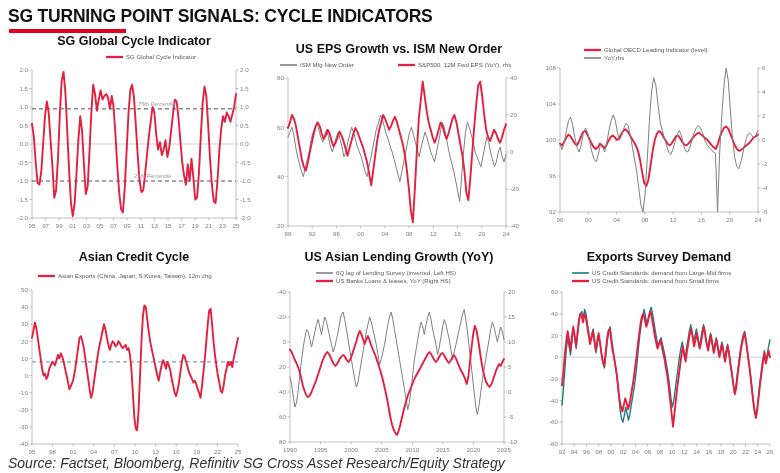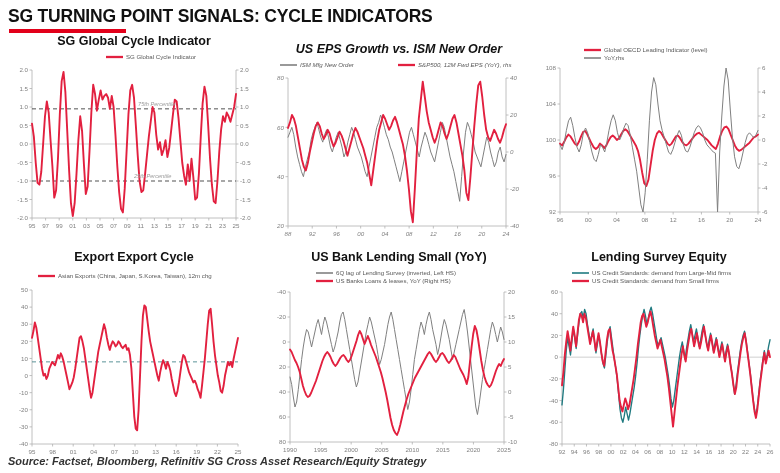--- a/index.html
+++ b/index.html
@@ -13,22 +13,22 @@
   .title-rule{position:absolute;left:9px;top:29px;width:117px;height:4px;background:#e2001a;}
 
   .panel{position:absolute;}
   .panel-title{text-align:center;font-size:12.5px;font-weight:bold;color:#111;
     white-space:nowrap;}
   .lg-text{font-size:6.1px;color:#595959;white-space:nowrap;}
 
   .plot{position:relative;}
   .plot svg{display:block;}
 
-  .source{position:absolute;left:8px;top:455px;font-size:11px;font-style:italic;
-    color:#333;white-space:nowrap;font-weight:bold;}
+  .source{position:absolute;left:8px;top:455px;font-size:14px;font-style:italic;
+    color:#333;white-space:nowrap;}
 </style>
 </head>
 <body>
 
 <div class="page">
 
   <div class="main-title">SG TURNING POINT SIGNALS: CYCLE INDICATORS</div>
   <div class="title-rule"></div>
 
   <div class="panel" style="left:6px;top:34px;width:256px;">
@@ -113,21 +113,21 @@
           <line x1="26" y1="60.849999999999994" x2="230" y2="60.849999999999994" stroke="#333" stroke-width="0.85" stroke-dasharray="4,3"></line>
           <line x1="26" y1="96" x2="230" y2="96" stroke="#c8c8c8" stroke-width="0.85" stroke-dasharray="none"></line>
           <line x1="26" y1="133" x2="230" y2="133" stroke="#333" stroke-width="0.85" stroke-dasharray="4,3"></line>
           <path d="M26.00 75.65 L27.85 88.60 L29.71 114.50 L31.56 134.85 L33.42 136.70 L35.27 123.75 L37.13 96.00 L38.98 68.25 L40.84 53.45 L42.69 64.55 L44.55 92.30 L46.40 118.20 L48.25 149.65 L50.11 142.25 L51.96 110.80 L53.82 66.40 L55.67 33.10 L57.53 23.85 L59.38 44.20 L61.24 83.05 L63.09 121.90 L64.95 155.20 L66.80 168.15 L68.65 155.20 L70.51 125.60 L72.36 92.30 L74.22 68.25 L76.07 83.05 L77.93 116.35 L79.78 145.95 L81.64 138.55 L83.49 103.40 L85.35 64.55 L87.20 36.80 L89.05 46.05 L90.91 62.70 L92.76 51.60 L94.62 42.35 L96.47 51.60 L98.33 47.90 L100.18 46.05 L102.04 49.75 L103.89 60.85 L105.75 47.90 L107.60 59.00 L109.45 86.75 L111.31 118.20 L113.16 144.10 L115.02 160.75 L116.87 164.45 L118.73 140.40 L120.58 103.40 L122.44 66.40 L124.29 42.35 L126.15 36.80 L128.00 49.75 L129.85 77.50 L131.71 107.10 L133.56 133.00 L135.42 144.10 L137.27 142.25 L139.13 125.60 L140.98 107.10 L142.84 88.60 L144.69 73.80 L146.55 59.00 L148.40 64.55 L150.25 86.75 L152.11 101.55 L153.96 94.15 L155.82 107.10 L157.67 101.55 L159.53 92.30 L161.38 108.95 L163.24 99.70 L165.09 83.05 L166.95 66.40 L168.80 51.60 L170.65 53.45 L172.51 70.10 L174.36 92.30 L176.22 114.50 L178.07 127.45 L179.93 136.70 L181.78 116.35 L183.64 133.00 L185.49 110.80 L187.35 129.30 L189.20 151.50 L191.05 149.65 L192.91 125.60 L194.76 88.60 L196.62 55.30 L198.47 38.65 L200.33 47.90 L202.18 77.50 L204.04 110.80 L205.89 136.70 L207.75 153.35 L209.60 155.20 L211.45 133.00 L213.31 103.40 L215.16 81.20 L217.02 68.25 L218.87 73.80 L220.73 64.55 L222.58 68.25 L224.44 73.80 L226.29 66.40 L228.15 59.00 L230.00 46.05 " fill="none" stroke="#e2203f" stroke-width="1.9" stroke-linejoin="round" stroke-linecap="round"></path>
           <text x="132.07999999999998" y="57.849999999999994" font-size="5.6" fill="#9a9a9a" font-style="italic">75th Percentile</text>
           <text x="128" y="130" font-size="5.6" fill="#9a9a9a" font-style="italic">25th Percentile</text>
         </svg>
     </div>
   </div>
 
-  <div class="panel" style="left:268px;top:42px;width:262px;font-style:italic;">
+  <div class="panel" style="left:268px;top:42px;width:262px;">
     <div class="panel-title">US EPS Growth vs. ISM New Order</div>
     <div class="plot">
       <svg id="svg1" width="262" height="186" viewBox="0 0 262 186">
           <g>
             <line x1="12" y1="9" x2="29" y2="9" stroke="#808080" stroke-width="1.6"></line>
             <text x="32" y="11.3" class="lg-text" font-size="6.1" fill="#595959">ISM Mfg New Order</text>
           </g>
           <g>
             <line x1="130" y1="9" x2="147" y2="9" stroke="#e2203f" stroke-width="2.3"></line>
             <text x="150" y="11.3" class="lg-text" font-size="6.1" fill="#595959">S&amp;P500, 12M Fwd EPS (YoY), rhs</text>
@@ -233,21 +233,21 @@
           <text x="191.71428571428572" y="179.5" text-anchor="middle" font-size="6.2" fill="#808080">20</text>
           <line x1="220" y1="170" x2="220" y2="172.5" stroke="#b0b0b0" stroke-width="0.8"></line>
           <text x="220" y="179.5" text-anchor="middle" font-size="6.2" fill="#808080">24</text>
           <path d="M22.00 101.60 L24.11 103.40 L26.21 99.80 L28.32 95.30 L30.43 92.60 L32.53 94.40 L34.64 98.00 L36.74 101.60 L38.85 103.40 L40.96 99.80 L43.06 94.40 L45.17 89.90 L47.28 89.00 L49.38 92.60 L51.49 97.10 L53.60 101.60 L55.70 105.20 L57.81 107.00 L59.91 105.20 L62.02 101.60 L64.13 103.40 L66.23 106.10 L68.34 103.40 L70.45 98.90 L72.55 95.30 L74.66 93.50 L76.77 95.30 L78.87 98.00 L80.98 96.20 L83.09 92.60 L85.19 89.00 L87.30 87.20 L89.40 89.00 L91.51 92.60 L93.62 96.20 L95.72 99.80 L97.83 103.40 L99.94 108.80 L102.04 117.80 L104.15 130.40 L106.26 141.20 L108.36 143.90 L110.47 137.60 L112.57 123.20 L114.68 108.80 L116.79 98.00 L118.89 91.70 L121.00 89.00 L123.11 90.80 L125.21 94.40 L127.32 98.00 L129.43 101.60 L131.53 103.40 L133.64 101.60 L135.74 98.00 L137.85 94.40 L139.96 93.50 L142.06 96.20 L144.17 99.80 L146.28 102.50 L148.38 103.40 L150.49 101.60 L152.60 98.90 L154.70 96.20 L156.81 93.50 L158.91 91.70 L161.02 90.80 L163.13 92.60 L165.23 94.40 L167.34 96.20 L169.45 98.00 L171.55 100.70 L173.66 103.40 L175.77 105.20 L177.87 107.00 L179.98 101.60 L182.09 94.40 L184.19 89.00 L186.30 85.40 L188.40 84.50 L190.51 87.20 L192.62 92.60 L194.72 98.00 L196.83 103.40 L198.94 107.00 L201.04 108.80 L203.15 107.90 L205.26 106.10 L207.36 104.30 L209.47 102.50 L211.57 100.70 L213.68 98.00 L215.79 95.30 L217.89 94.40 L220.00 92.60 " fill="none" stroke="#e2203f" stroke-width="1.9" stroke-linejoin="round" stroke-linecap="round"></path>
           <path d="M22.00 102.80 L24.13 107.60 L26.26 100.40 L28.39 88.40 L30.52 78.80 L32.65 75.20 L34.77 83.60 L36.90 95.60 L39.03 105.20 L41.16 110.00 L43.29 102.80 L45.42 90.80 L47.55 86.00 L49.68 90.80 L51.81 100.40 L53.94 110.00 L56.06 117.20 L58.19 119.60 L60.32 112.40 L62.45 102.80 L64.58 105.20 L66.71 110.00 L68.84 100.40 L70.97 88.40 L73.10 78.80 L75.23 72.80 L77.35 78.80 L79.48 90.80 L81.61 98.00 L83.74 93.20 L85.87 86.00 L88.00 81.20 L90.13 83.60 L92.26 93.20 L94.39 105.20 L96.52 117.20 L98.65 129.20 L100.77 146.00 L102.90 162.80 L105.03 170.00 L107.16 150.80 L109.29 117.20 L111.42 78.80 L113.55 50.00 L115.68 35.60 L117.81 42.80 L119.94 62.00 L122.06 78.80 L124.19 88.40 L126.32 95.60 L128.45 102.80 L130.58 110.00 L132.71 112.40 L134.84 107.60 L136.97 100.40 L139.10 93.20 L141.23 88.40 L143.35 93.20 L145.48 102.80 L147.61 108.80 L149.74 110.00 L151.87 105.20 L154.00 98.00 L156.13 90.80 L158.26 86.00 L160.39 83.60 L162.52 86.00 L164.65 90.80 L166.77 98.00 L168.90 102.80 L171.03 105.20 L173.16 107.60 L175.29 110.00 L177.42 111.20 L179.55 170.00 L181.68 110.00 L183.81 74.00 L185.94 44.00 L188.06 26.00 L190.19 38.00 L192.32 68.00 L194.45 95.60 L196.58 114.80 L198.71 124.40 L200.84 126.80 L202.97 119.60 L205.10 110.00 L207.23 100.40 L209.35 93.20 L211.48 90.80 L213.61 93.20 L215.74 95.60 L217.87 93.20 L220.00 88.40 " fill="none" stroke="#808080" stroke-width="1" stroke-linejoin="round" stroke-linecap="round"></path>
         </svg>
     </div>
   </div>
 
   <div class="panel" style="left:6px;top:250px;width:256px;">
-    <div class="panel-title">Export Export Cycle</div>
+    <div class="panel-title">Asian Credit Cycle</div>
     <div class="plot">
       <svg id="svg3" width="256" height="196" viewBox="0 0 256 196">
           <g>
             <line x1="32" y1="12" x2="49" y2="12" stroke="#e2203f" stroke-width="2.3"></line>
             <text x="52" y="14.3" class="lg-text" font-size="6.1" fill="#595959">Asian Exports (China, Japan, S.Korea, Taiwan), 12m chg</text>
           </g>
           <line x1="26" y1="26" x2="26" y2="180" stroke="#b0b0b0" stroke-width="0.8"></line>
           <line x1="26" y1="180" x2="232" y2="180" stroke="#b0b0b0" stroke-width="0.8"></line>
           <line x1="23.5" y1="26" x2="26" y2="26" stroke="#b0b0b0" stroke-width="0.8"></line>
           <text x="22" y="28.2" text-anchor="end" font-size="6.2" fill="#808080">50</text>
@@ -291,21 +291,21 @@
           <text x="211.4" y="189.5" text-anchor="middle" font-size="6.2" fill="#808080">22</text>
           <line x1="232" y1="180" x2="232" y2="182.5" stroke="#b0b0b0" stroke-width="0.8"></line>
           <text x="232" y="189.5" text-anchor="middle" font-size="6.2" fill="#808080">25</text>
           <line x1="26" y1="97.86666666666667" x2="232" y2="97.86666666666667" stroke="#3d7f85" stroke-width="0.85" stroke-dasharray="4,3"></line>
           <path d="M26.00 73.91 L27.44 67.07 L28.88 58.51 L30.32 63.64 L31.76 73.91 L33.20 84.18 L34.64 94.44 L36.08 104.71 L37.52 111.56 L38.97 109.84 L40.41 114.98 L41.85 111.56 L43.29 104.71 L44.73 101.29 L46.17 97.87 L47.61 99.58 L49.05 101.29 L50.49 96.16 L51.93 91.02 L53.37 94.44 L54.81 89.31 L56.25 92.73 L57.69 97.87 L59.13 104.71 L60.57 111.56 L62.01 118.40 L63.45 125.24 L64.90 121.82 L66.34 118.40 L67.78 113.27 L69.22 104.71 L70.66 94.44 L72.10 84.18 L73.54 73.91 L74.98 72.20 L76.42 77.33 L77.86 84.18 L79.30 94.44 L80.74 104.71 L82.18 114.98 L83.62 125.24 L85.06 133.80 L86.50 128.67 L87.94 118.40 L89.38 108.13 L90.83 97.87 L92.27 87.60 L93.71 80.76 L95.15 73.91 L96.59 67.07 L98.03 60.22 L99.47 65.36 L100.91 73.91 L102.35 80.76 L103.79 85.89 L105.23 80.76 L106.67 77.33 L108.11 79.04 L109.55 82.47 L110.99 80.76 L112.43 77.33 L113.87 79.04 L115.31 82.47 L116.76 84.18 L118.20 82.47 L119.64 80.76 L121.08 85.89 L122.52 84.18 L123.96 91.02 L125.40 104.71 L126.84 128.67 L128.28 152.62 L129.72 164.60 L131.16 166.31 L132.60 145.78 L134.04 111.56 L135.48 77.33 L136.92 51.67 L138.36 41.40 L139.80 43.11 L141.24 55.09 L142.69 67.07 L144.13 77.33 L145.57 84.18 L147.01 91.02 L148.45 97.87 L149.89 104.71 L151.33 111.56 L152.77 116.69 L154.21 108.13 L155.65 101.29 L157.09 96.16 L158.53 99.58 L159.97 104.71 L161.41 97.87 L162.85 101.29 L164.29 106.42 L165.73 114.98 L167.17 121.82 L168.62 128.67 L170.06 132.09 L171.50 126.96 L172.94 118.40 L174.38 108.13 L175.82 97.87 L177.26 91.02 L178.70 92.73 L180.14 97.87 L181.58 103.00 L183.02 108.13 L184.46 111.56 L185.90 114.98 L187.34 118.40 L188.78 116.69 L190.22 120.11 L191.66 125.24 L193.10 128.67 L194.55 133.80 L195.99 121.82 L197.43 108.13 L198.87 94.44 L200.31 77.33 L201.75 60.22 L203.19 46.53 L204.63 44.82 L206.07 60.22 L207.51 77.33 L208.95 91.02 L210.39 101.29 L211.83 111.56 L213.27 118.40 L214.71 126.96 L216.15 128.67 L217.59 121.82 L219.03 111.56 L220.48 104.71 L221.92 97.87 L223.36 101.29 L224.80 97.87 L226.24 103.00 L227.68 94.44 L229.12 87.60 L230.56 80.76 L232.00 73.91 " fill="none" stroke="#e2203f" stroke-width="1.9" stroke-linejoin="round" stroke-linecap="round"></path>
         </svg>
     </div>
   </div>
 
   <div class="panel" style="left:268px;top:250px;width:262px;">
-    <div class="panel-title">US Bank Lending Small (YoY)</div>
+    <div class="panel-title">US Asian Lending Growth (YoY)</div>
     <div class="plot">
       <svg id="svg4" width="262" height="196" viewBox="0 0 262 196">
           <g>
             <line x1="48" y1="9" x2="65" y2="9" stroke="#808080" stroke-width="1.6"></line>
             <text x="68" y="11.3" class="lg-text" font-size="6.1" fill="#595959">6Q lag of Lending Survey (inverted, Left HS)</text>
           </g>
           <g>
             <line x1="48" y1="17" x2="65" y2="17" stroke="#e2203f" stroke-width="2.3"></line>
             <text x="68" y="19.3" class="lg-text" font-size="6.1" fill="#595959">US Banks Loans &amp; leases, YoY (Right HS)</text>
           </g>
@@ -356,21 +356,21 @@
           <text x="205.42857142857142" y="187.5" text-anchor="middle" font-size="6.2" fill="#808080">2020</text>
           <line x1="236" y1="178" x2="236" y2="180.5" stroke="#b0b0b0" stroke-width="0.8"></line>
           <text x="236" y="187.5" text-anchor="middle" font-size="6.2" fill="#808080">2025</text>
           <path d="M22.00 113.00 L23.66 120.50 L25.32 133.00 L26.98 143.00 L28.64 138.00 L30.29 125.50 L31.95 110.50 L33.61 95.50 L35.27 83.00 L36.93 73.00 L38.59 65.50 L40.25 68.00 L41.91 75.50 L43.57 83.00 L45.22 75.50 L46.88 68.00 L48.54 60.50 L50.20 55.50 L51.86 63.00 L53.52 70.50 L55.18 60.50 L56.84 53.00 L58.50 58.00 L60.16 65.50 L61.81 73.00 L63.47 80.50 L65.13 88.00 L66.79 83.00 L68.45 75.50 L70.11 68.00 L71.77 58.00 L73.43 50.50 L75.09 48.00 L76.74 55.50 L78.40 65.50 L80.06 75.50 L81.72 85.50 L83.38 95.50 L85.04 105.50 L86.70 115.50 L88.36 123.00 L90.02 118.00 L91.67 108.00 L93.33 98.00 L94.99 88.00 L96.65 78.00 L98.31 68.00 L99.97 60.50 L101.63 53.00 L103.29 58.00 L104.95 65.50 L106.60 73.00 L108.26 80.50 L109.92 90.50 L111.58 100.50 L113.24 95.50 L114.90 88.00 L116.56 80.50 L118.22 70.50 L119.88 60.50 L121.53 53.00 L123.19 48.00 L124.85 55.50 L126.51 65.50 L128.17 75.50 L129.83 85.50 L131.49 95.50 L133.15 105.50 L134.81 115.50 L136.47 125.50 L138.12 135.50 L139.78 145.50 L141.44 138.00 L143.10 125.50 L144.76 110.50 L146.42 95.50 L148.08 85.50 L149.74 75.50 L151.40 65.50 L153.05 58.00 L154.71 63.00 L156.37 70.50 L158.03 60.50 L159.69 53.00 L161.35 48.00 L163.01 55.50 L164.67 65.50 L166.33 73.00 L167.98 80.50 L169.64 90.50 L171.30 83.00 L172.96 73.00 L174.62 63.00 L176.28 55.50 L177.94 60.50 L179.60 68.00 L181.26 75.50 L182.91 85.50 L184.57 95.50 L186.23 88.00 L187.89 80.50 L189.55 73.00 L191.21 65.50 L192.87 58.00 L194.53 50.50 L196.19 45.50 L197.84 55.50 L199.50 68.00 L201.16 83.00 L202.82 98.00 L204.48 113.00 L206.14 128.00 L207.80 143.00 L209.46 150.50 L211.12 140.50 L212.78 128.00 L214.43 115.50 L216.09 105.50 L217.75 95.50 L219.41 85.50 L221.07 75.50 L222.73 65.50 L224.39 58.00 L226.05 63.00 L227.71 70.50 L229.36 78.00 L231.02 70.50 L232.68 63.00 L234.34 68.00 L236.00 75.50 " fill="none" stroke="#808080" stroke-width="1" stroke-linejoin="round" stroke-linecap="round"></path>
           <path d="M22.00 85.50 L23.62 88.00 L25.24 92.00 L26.86 96.00 L28.48 99.00 L30.11 103.00 L31.73 108.00 L33.35 115.00 L34.97 122.00 L36.59 127.00 L38.21 131.00 L39.83 133.00 L41.45 132.00 L43.08 129.00 L44.70 125.00 L46.32 121.00 L47.94 117.00 L49.56 112.00 L51.18 107.00 L52.80 102.00 L54.42 97.00 L56.05 93.00 L57.67 90.00 L59.29 88.00 L60.91 90.00 L62.53 93.00 L64.15 97.00 L65.77 100.00 L67.39 102.00 L69.02 100.00 L70.64 97.00 L72.26 94.00 L73.88 92.00 L75.50 91.00 L77.12 93.00 L78.74 96.00 L80.36 98.00 L81.98 96.00 L83.61 92.00 L85.23 87.00 L86.85 82.00 L88.47 77.00 L90.09 71.00 L91.71 67.00 L93.33 70.00 L94.95 75.00 L96.58 80.00 L98.20 76.00 L99.82 72.00 L101.44 76.00 L103.06 81.00 L104.68 85.00 L106.30 89.00 L107.92 93.00 L109.55 98.00 L111.17 103.00 L112.79 108.00 L114.41 114.00 L116.03 121.00 L117.65 128.00 L119.27 136.00 L120.89 145.00 L122.52 154.00 L124.14 161.00 L125.76 166.00 L127.38 169.00 L129.00 171.00 L130.62 167.00 L132.24 161.00 L133.86 154.00 L135.48 147.00 L137.11 141.00 L138.73 135.00 L140.35 130.00 L141.97 126.00 L143.59 122.00 L145.21 118.00 L146.83 114.00 L148.45 111.00 L150.08 108.00 L151.70 105.00 L153.32 102.00 L154.94 99.00 L156.56 96.00 L158.18 93.00 L159.80 90.00 L161.42 88.00 L163.05 90.00 L164.67 93.00 L166.29 96.00 L167.91 98.00 L169.53 96.00 L171.15 93.00 L172.77 90.00 L174.39 89.00 L176.02 91.00 L177.64 94.00 L179.26 97.00 L180.88 99.00 L182.50 97.00 L184.12 94.00 L185.74 91.00 L187.36 93.00 L188.98 97.00 L190.61 101.00 L192.23 105.00 L193.85 108.00 L195.47 111.00 L197.09 115.00 L198.71 120.00 L200.33 113.00 L201.95 98.00 L203.58 83.00 L205.20 70.00 L206.82 62.00 L208.44 66.00 L210.06 75.00 L211.68 86.00 L213.30 97.00 L214.92 106.00 L216.55 113.00 L218.17 118.00 L219.79 121.00 L221.41 123.00 L223.03 121.00 L224.65 117.00 L226.27 112.00 L227.89 107.00 L229.52 103.00 L231.14 100.00 L232.76 102.00 L234.38 98.00 L236.00 95.00 " fill="none" stroke="#e2203f" stroke-width="1.9" stroke-linejoin="round" stroke-linecap="round"></path>
         </svg>
     </div>
   </div>
 
   <div class="panel" style="left:538px;top:250px;width:242px;">
-    <div class="panel-title">Lending Survey Equity</div>
+    <div class="panel-title">Exports Survey Demand</div>
     <div class="plot">
       <svg id="svg5" width="242" height="196" viewBox="0 0 242 196">
           <g>
             <line x1="34" y1="9" x2="51" y2="9" stroke="#1f7a80" stroke-width="1.6"></line>
             <text x="54" y="11.3" class="lg-text" font-size="6.1" fill="#595959">US Credit Standards: demand from Large-Mid firms</text>
           </g>
           <g>
             <line x1="34" y1="17" x2="51" y2="17" stroke="#e2203f" stroke-width="2.3"></line>
             <text x="54" y="19.3" class="lg-text" font-size="6.1" fill="#595959">US Credit Standards: demand from Small firms</text>
           </g>

